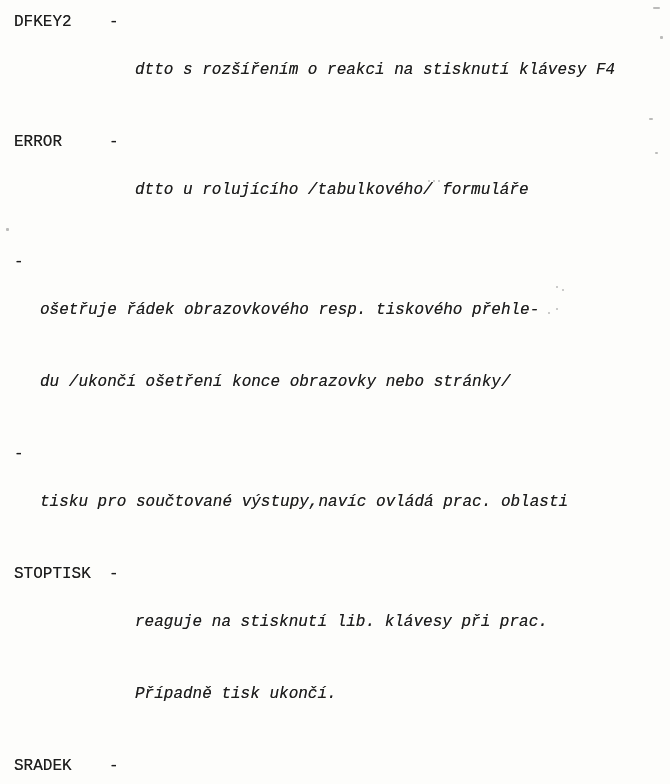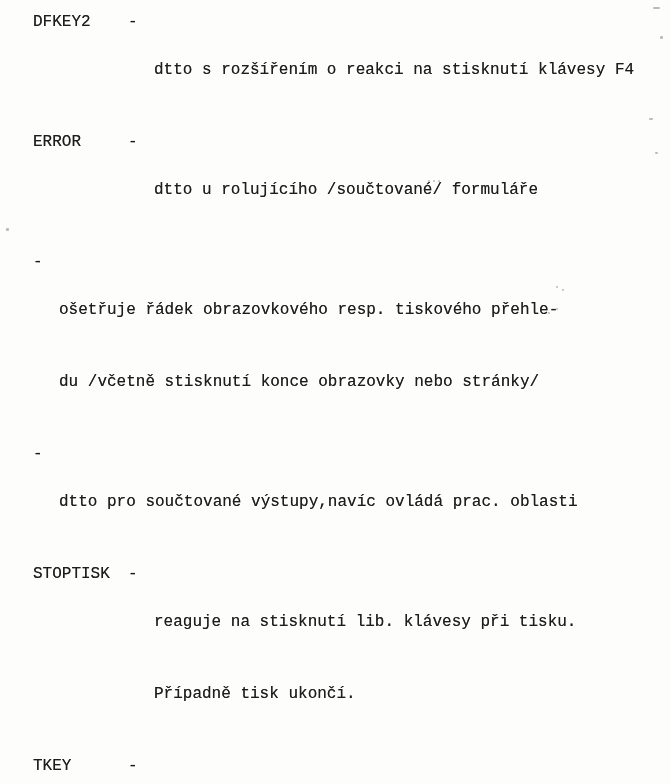--- a/index.html
+++ b/index.html
@@ -9,25 +9,25 @@
     margin:0 auto;
     background:#fdfdfb;
     color:#1d1d1d;
     font-family:"Liberation Mono","DejaVu Sans Mono",monospace;
     font-size:16px;
     line-height:24px;
     overflow:hidden;
     text-shadow:0 0 .5px rgba(20,20,20,.65);
   }
   .content{position:absolute;top:10px;left:0;width:670px;}
-  .def-row{display:flex;align-items:flex-start;padding-left:33px;}
+  .def-row{display:flex;align-items:flex-start;padding-left:14px;}
   .term{width:95px;flex:0 0 95px;white-space:pre;}
   .dash{width:26px;flex:0 0 26px;}
   .desc{flex:1;white-space:pre;}
-  .desc .line{height:24px;}
+  .desc .line{height:24px;font-style:italic;}
   
   .speck{position:absolute;background:#7a7a7a;opacity:.5;border-radius:1px;}
   .s1{left:653px;top:7px;width:7px;height:2px;}
   .s2{left:660px;top:36px;width:3px;height:3px;}
   .s3{left:649px;top:118px;width:4px;height:2px;}
   .s4{left:6px;top:228px;width:3px;height:3px;}
   .s5{left:428px;top:180px;width:2px;height:2px;box-shadow:5px 0 0 #7a7a7a,10px 0 0 #7a7a7a;}
   .s6{left:556px;top:286px;width:2px;height:2px;box-shadow:6px 3px 0 #7a7a7a;}
   .s7{left:548px;top:312px;width:2px;height:2px;box-shadow:8px -4px 0 #7a7a7a;}
   .s8{left:655px;top:152px;width:3px;height:2px;}
@@ -45,50 +45,50 @@
         <div class="dash">-</div>
         <div class="desc">
           <div class="line">dtto s rozšířením o reakci na stisknutí klávesy F4</div>
         </div>
       </div>
 
       <div class="def-row">
         <div class="term">ERROR</div>
         <div class="dash">-</div>
         <div class="desc">
-          <div class="line">dtto u rolujícího /součtované/ formuláře</div>
+          <div class="line">dtto u rolujícího /tabulkového/ formuláře</div>
         </div>
       </div>
 
       <div class="def-row">
         <div class="dash">-</div>
         <div class="desc">
           <div class="line">ošetřuje řádek obrazovkového resp. tiskového přehle-</div>
-          <div class="line">du /včetně stisknutí konce obrazovky nebo stránky/</div>
+          <div class="line">du /ukončí ošetření konce obrazovky nebo stránky/</div>
         </div>
       </div>
 
       <div class="def-row">
         <div class="dash">-</div>
         <div class="desc">
-          <div class="line">dtto pro součtované výstupy,navíc ovládá prac. oblasti</div>
+          <div class="line">tisku pro součtované výstupy,navíc ovládá prac. oblasti</div>
         </div>
       </div>
 
       <div class="def-row">
         <div class="term">STOPTISK</div>
         <div class="dash">-</div>
         <div class="desc">
-          <div class="line">reaguje na stisknutí lib. klávesy při tisku.</div>
+          <div class="line">reaguje na stisknutí lib. klávesy při prac.</div>
           <div class="line">Případně tisk ukončí.</div>
         </div>
       </div>
 
       <div class="def-row">
-        <div class="term">TKEY</div>
+        <div class="term">SRADEK</div>
         <div class="dash">-</div>
         <div class="desc">
           
         </div>
       </div>
 
     </div>
 
   </div>
 

